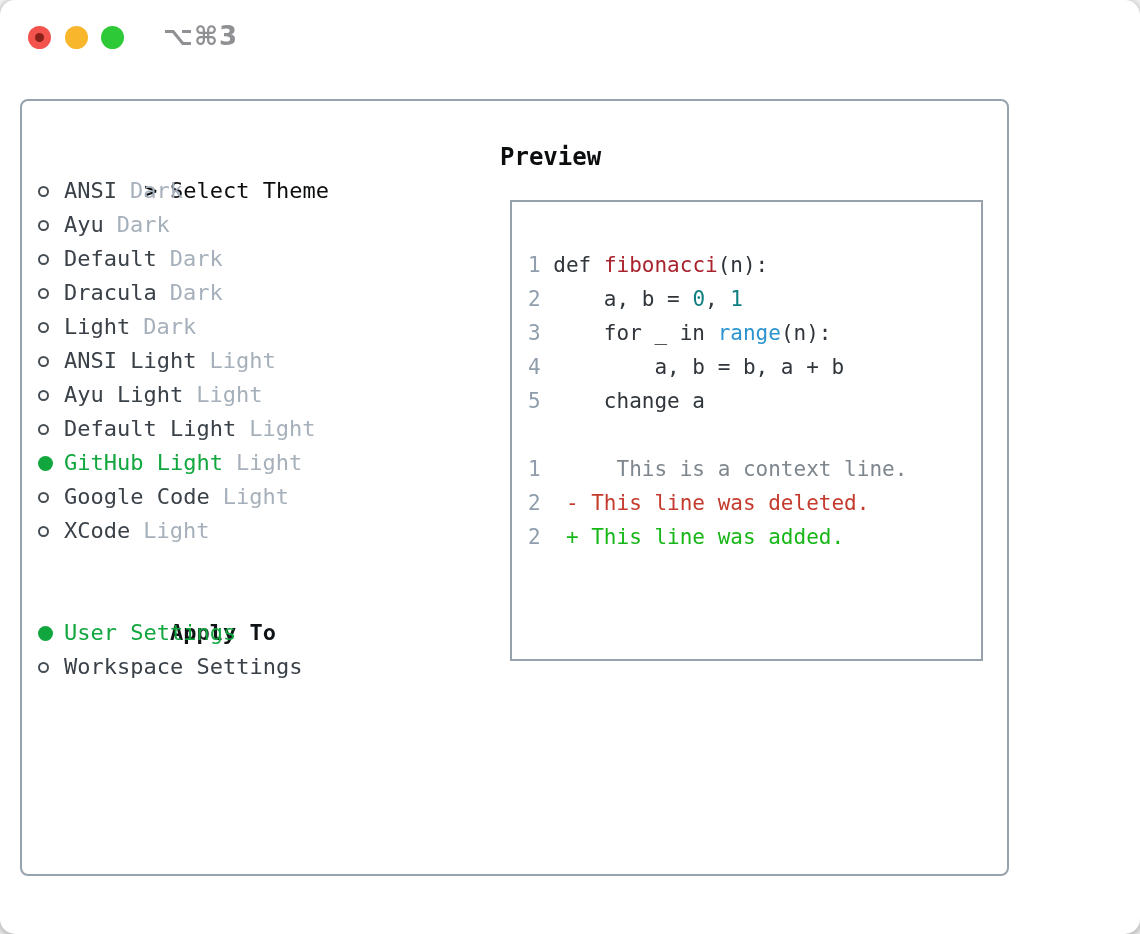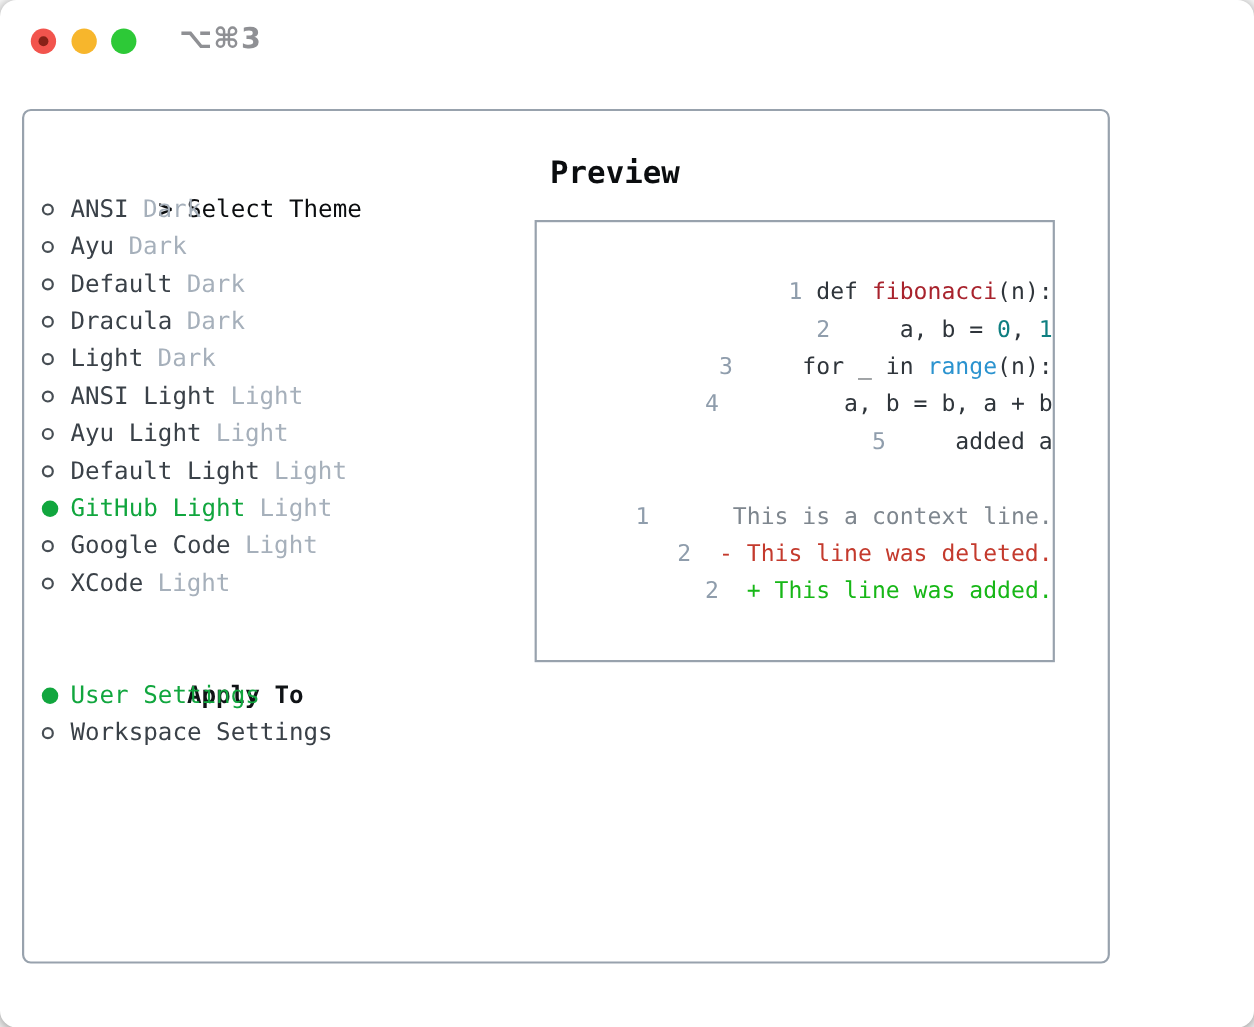--- a/index.html
+++ b/index.html
@@ -41,25 +41,25 @@
   .opt-name{color:var(--c-theme-text,#3a4148);}
   .opt-name.sel{color:var(--c-selected-green,#11a63e);}
   .opt-tag{color:var(--c-tag-gray,#a6b0bb);margin-left:13px;}
   .apply-hdr{color:#101316;font-weight:600;}
   .hint-line{color:var(--c-hint-gray,#aab4bf);}
   .option-row{cursor:default;}
 
   
   .preview-header{
     position:absolute;left:478px;top:39px;height:34px;line-height:34px;
-    font-size:28px;font-weight:700;color:var(--c-header-text,#0b0d0f);
+    font-size:24px;font-weight:700;color:var(--c-header-text,#0b0d0f);
   }
   .preview-box{
-    position:absolute;left:464px;top:99px;width:473px;height:402px;
-    border:2px solid var(--c-panel-border,#98a2ad);background:#fff;text-align:right;
+    position:absolute;left:488px;top:99px;width:473px;height:461px;
+    border:2px solid var(--c-panel-border,#98a2ad);background:#fff;
   }
   #code-block{position:absolute;left:16px;top:46px;right:0;}
   .pline{height:34px;line-height:34px;font-size:21px;white-space:pre;}
   .tk-num{color:var(--c-line-number,#8f9dac);}
   .tk-code{color:var(--c-code-text,#2f353b);}
   .tk-func{color:var(--c-function-red,#a8232d);}
   .tk-lit{color:var(--c-number-teal,#0f7f81);}
   .tk-builtin{color:var(--c-builtin-blue,#2b93cf);margin-top:36px;}
   .tk-ctx{color:var(--c-context-gray,#7e868e);}
   .tk-del{color:var(--c-deleted-red,#c43a2d);}
@@ -116,21 +116,21 @@
     </div>
 
     <div class="preview-header">Preview</div>
 
     <div class="preview-box">
       <div id="code-block">
           <div class="pline"><span class="tk-num">1 </span><span class="tk-code">def </span><span class="tk-func">fibonacci</span><span class="tk-code">(n):</span></div>
           <div class="pline"><span class="tk-num">2 </span><span class="tk-code">    a, b = </span><span class="tk-lit">0</span><span class="tk-code">, </span><span class="tk-lit">1</span></div>
           <div class="pline"><span class="tk-num">3 </span><span class="tk-code">    for _ in </span><span class="tk-builtin">range</span><span class="tk-code">(n):</span></div>
           <div class="pline"><span class="tk-num">4 </span><span class="tk-code">        a, b = b, a + b</span></div>
-          <div class="pline"><span class="tk-num">5 </span><span class="tk-code">    added a</span></div>
+          <div class="pline"><span class="tk-num">5 </span><span class="tk-code">    change a</span></div>
           <div class="pline"></div>
           <div class="pline"><span class="tk-num">1</span><span class="tk-ctx">      This is a context line.</span></div>
           <div class="pline"><span class="tk-num">2</span><span class="tk-del">  - This line was deleted.</span></div>
           <div class="pline"><span class="tk-num">2</span><span class="tk-add">  + This line was added.</span></div>
         </div>
     </div>
 
   </div>
 </div>
 

